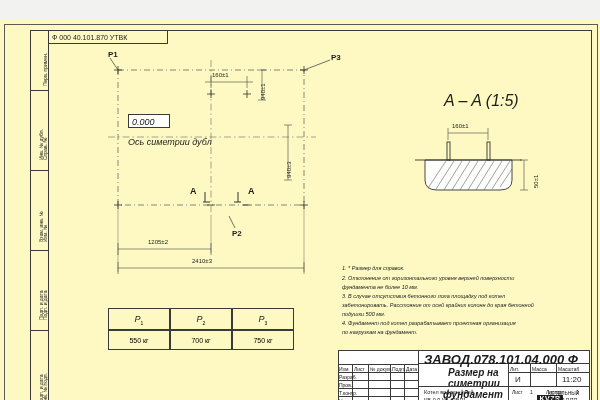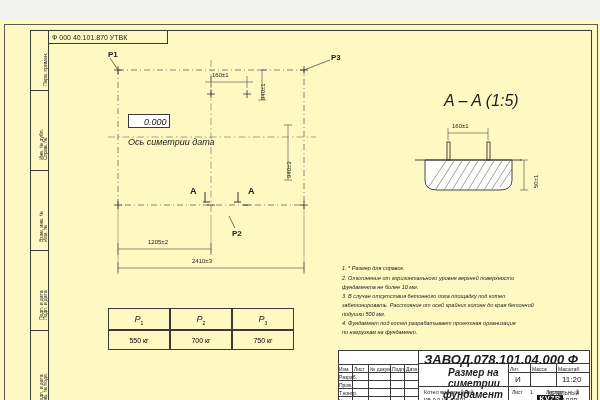--- a/index.html
+++ b/index.html
@@ -173,22 +173,22 @@
   <div class="txt s8 bold" style="left:331px;top:33px;">P3</div>
   <div class="txt s8 bold" style="left:232px;top:209px;">P2</div>
 
   <div class="txt s6" style="left:212px;top:52px;">160±1</div>
   <div class="txt s6 vert" style="left:260px;top:80px;">940±1</div>
   <div class="txt s6 vert" style="left:286px;top:158px;">940±3</div>
   <div class="txt s6" style="left:148px;top:219px;">1205±2</div>
   <div class="txt s6" style="left:192px;top:238px;">2410±3</div>
 
   <div class="stampbox" style="left:128px;top:94px;width:42px;height:14px;background:#fff;"></div>
-  <div class="txt s9 ital" style="left:144px;top:97px;">0.000</div>
-  <div class="txt s9 ital" style="left:128px;top:117px;">Ось симетрии дата</div>
+  <div class="txt s9 ital" style="left:132px;top:97px;">0.000</div>
+  <div class="txt s9 ital" style="left:128px;top:117px;">Ось симетрии дубл</div>
 
   <div class="txt s9 bold" style="left:190px;top:166px;">A</div>
   <div class="txt s9 bold" style="left:248px;top:166px;">A</div>
 
   <div class="txt s11 ital" style="left:444px;top:72px;">A – A (1:5)</div>
   <div class="txt s6" style="left:452px;top:103px;">160±1</div>
   <div class="txt s6 vert" style="left:533px;top:168px;">50±1</div>
 
   <div>
     <div class="txt s55 ital" style="left:342px;top:245px;">1.  * Размер для справок.</div>

